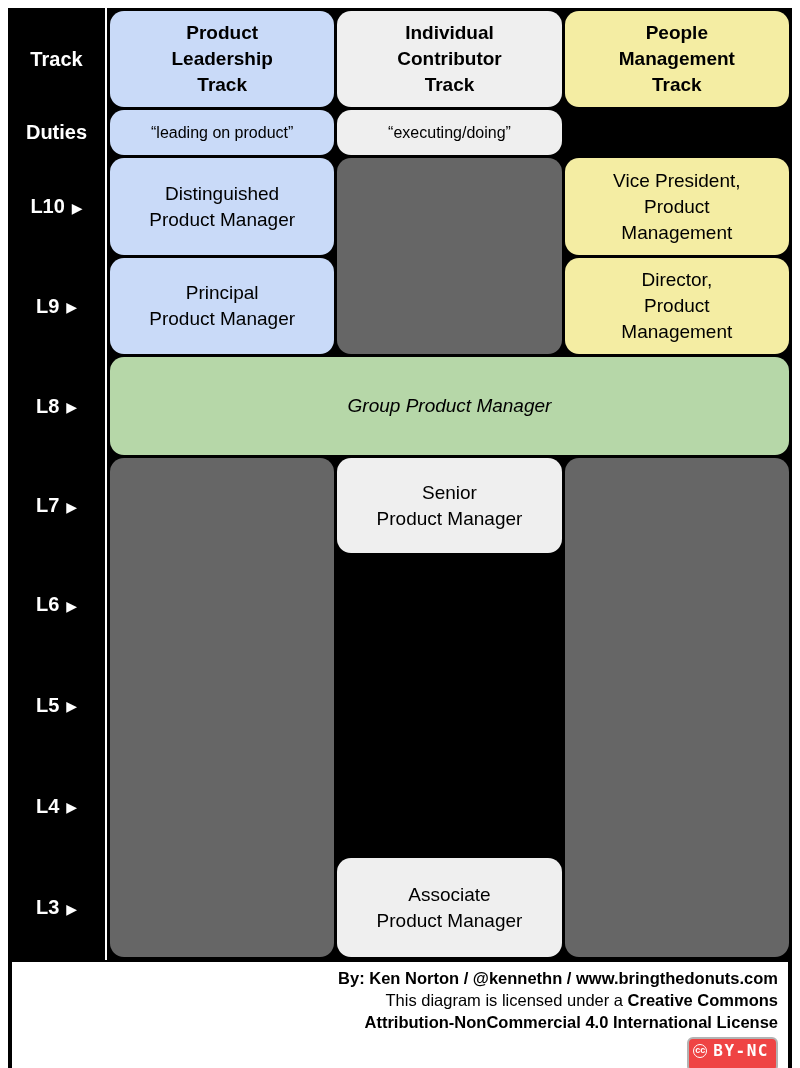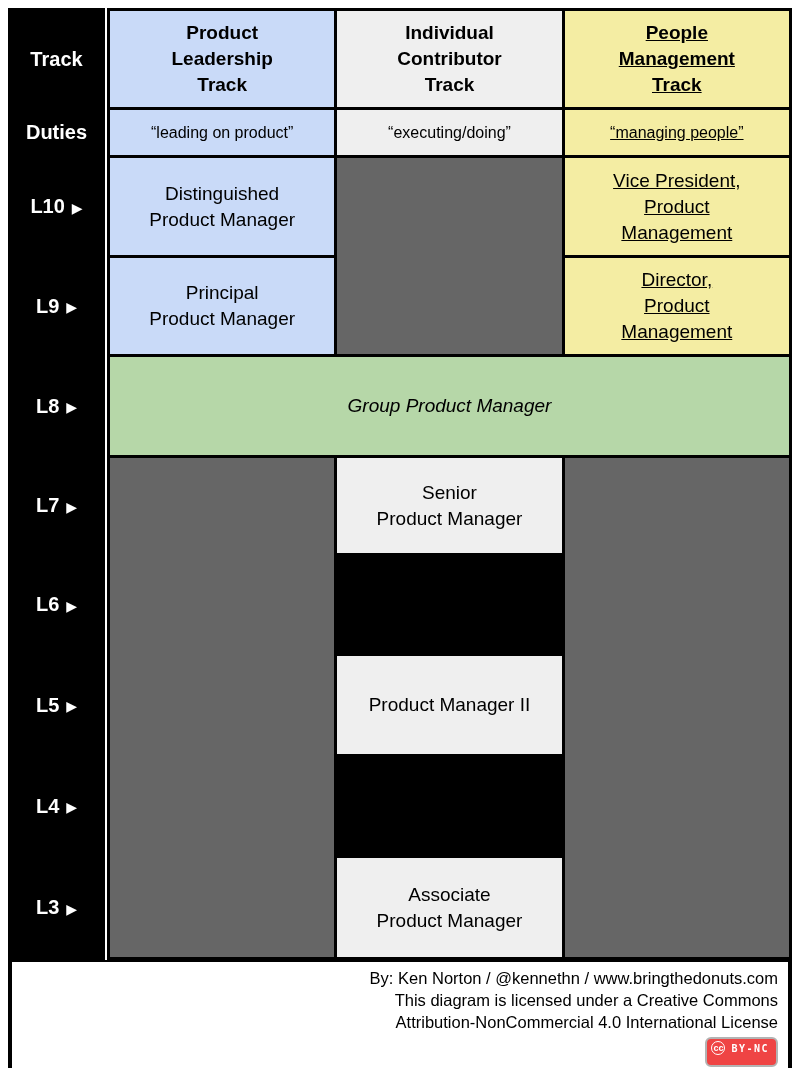--- a/index.html
+++ b/index.html
@@ -20,44 +20,44 @@
   .arrow { font-size: 14px; margin-left: 7px; position: relative; top: 1px; }
 
   .grid {
     flex: 1; margin-left: 2px; background: #000;
     border: 3px solid #000; display: grid;
     grid-template-columns: 1fr 1fr 1fr;
     grid-template-rows: 96px 45px 97px 96px 98px 95px 97px 98px 98px 99px;
     gap: 3px;
   }
   .c { display: flex; align-items: center; justify-content: center;
-       text-align: center; white-space: pre-line; font-size: 19px; line-height: 26px; }
+       text-align: center; white-space: pre-line; font-size: 19px; line-height: 26px; border-radius: 14px; }
   .bold { font-weight: bold; }
   .duties { font-size: 16px; }
   .bg-blue   { background: var(--c-leadership, #c9daf8); }
   .bg-ic     { background: var(--c-individual_contributor, #efefef); }
-  .bg-yellow { background: var(--c-management, #f4eda3); text-decoration: underline; }
+  .bg-yellow { background: var(--c-management, #f4eda3); }
   .bg-green  { background: var(--c-shared_level, #b6d7a8); font-style: italic; }
   .bg-gray   { background: var(--c-not_applicable, #666666); }
 
   .footer {
     border: 4px solid #000; border-top-width: 2px; background: #fff;
     padding: 5px 10px 7px; display: flex; flex-direction: column; align-items: flex-end;
   }
   .fl { font-size: 16.5px; line-height: 22px; text-align: right; }
-  .b { font-weight: normal; }
+  .b { font-weight: bold; }
   .badge { margin-top: 4px; display: inline-flex; align-items: center;
            background: #ef4444; border: 2px solid #b3b3b3; border-radius: 6px;
            padding: 2px 7px 10px 4px; }
   .cc-circle { width: 14px; height: 14px; border: 1.5px solid #fff; border-radius: 50%;
                color: #fff; font-size: 9px; font-weight: bold; line-height: 1;
                display: flex; align-items: center; justify-content: center; }
   .badge-label { color: #fff; margin-left: 6px; font-weight: bold;
                  font-family: "DejaVu Sans Mono", "Liberation Mono", monospace;
-                 font-size: 10px; letter-spacing: 1.5px; }
+                 font-size: 16px; letter-spacing: 1.5px; }
 </style>
 </head>
 <body>
 
 <div class="page">
   <div class="content">
 
     <div class="black-col">
       <div class="blabel">Track</div>
       <div class="blabel">Duties</div>
@@ -102,40 +102,38 @@
 Track</div>
       <div class="c bold bg-ic" style="grid-column:2;grid-row:1">Individual
 Contributor
 Track</div>
       <div class="c bold bg-yellow" style="grid-column:3;grid-row:1">People
 Management
 Track</div>
 
       <div class="c duties bg-blue" style="grid-column:1;grid-row:2">“leading on product”</div>
       <div class="c duties bg-ic" style="grid-column:2;grid-row:2">“executing/doing”</div>
-      <div class="c duties bg-yellow" style="grid-column:3;grid-row:2">“managing people”</div>
 
       <div class="c bg-blue" style="grid-column:1;grid-row:3">Distinguished
 Product Manager</div>
       <div class="c bg-gray" style="grid-column:2;grid-row:3/5"></div>
       <div class="c bg-yellow" style="grid-column:3;grid-row:3">Vice President,
 Product
 Management</div>
       <div class="c bg-blue" style="grid-column:1;grid-row:4">Principal
 Product Manager</div>
       <div class="c bg-yellow" style="grid-column:3;grid-row:4">Director,
 Product
 Management</div>
 
       <div class="c bg-green" style="grid-column:1/4;grid-row:5">Group Product Manager</div>
 
       <div class="c bg-gray" style="grid-column:1;grid-row:6/11"></div>
       <div class="c bg-ic" style="grid-column:2;grid-row:6">Senior
 Product Manager</div>
-      <div class="c bg-ic" style="grid-column:2;grid-row:8">Product Manager II</div>
       <div class="c bg-ic" style="grid-column:2;grid-row:10">Associate
 Product Manager</div>
       <div class="c bg-gray" style="grid-column:3;grid-row:6/11"></div>
     </div>
   </div>
 
   <div class="footer">
     <div class="fl b">By: Ken Norton / @kennethn / www.bringthedonuts.com</div>
     <div class="fl"><span>This diagram is licensed under a </span><span class="b">Creative Commons</span></div>
     <div class="fl b">Attribution-NonCommercial 4.0 International License</div>

